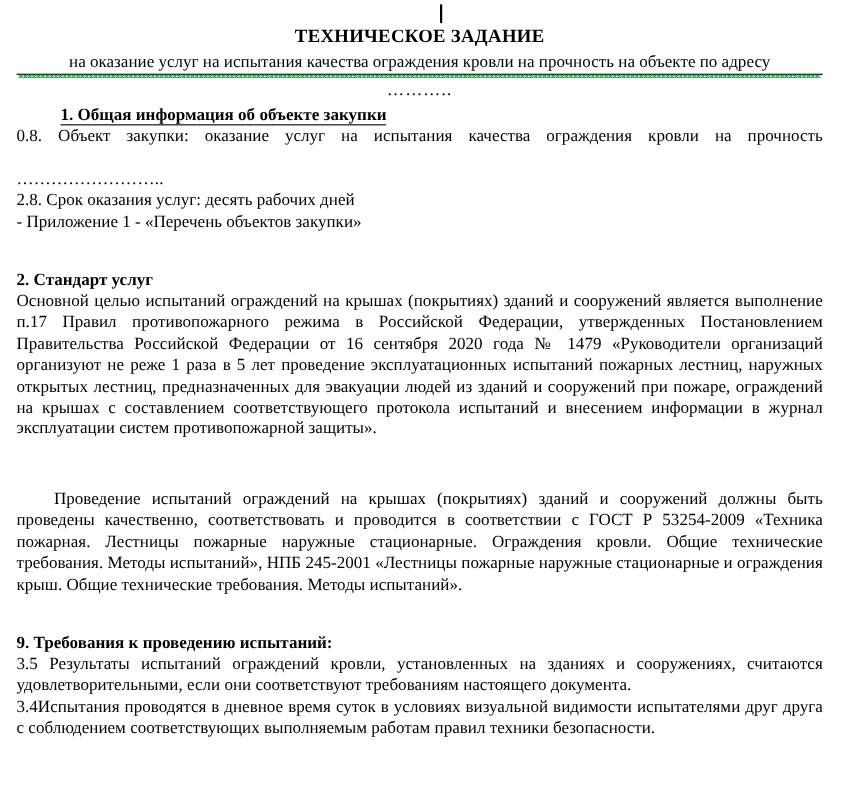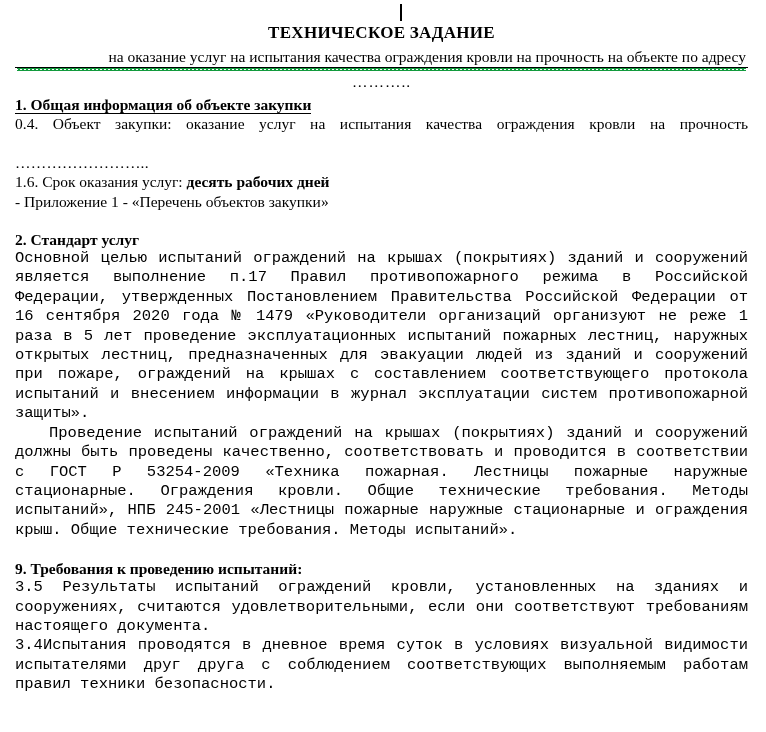--- a/index.html
+++ b/index.html
@@ -43,21 +43,21 @@
     text-align: center;
     font-weight: bold;
     font-size: 17px;
     letter-spacing: 0.3px;
     line-height: 20px;
     margin: 0;
     padding-top: 1px;
   }
 
   .doc-subtitle {
-    text-align: right;
+    text-align: center;
     font-size: 15.5px;
     line-height: 19px;
     margin: 4px 0 0 0;
     padding: 0 2px 1px 2px;
     border-bottom: 1px solid #000;
     position: relative;
   }
   
   .doc-subtitle::after {
     content: "";
@@ -88,45 +88,46 @@
     margin: 6px 0 0 0;
     line-height: 19px;
     display: block;
   }
   h2.sec-head .hd-text {
     display: inline;
   }
   h2.sec-head.underlined .hd-text {
     border-bottom: 1.5px solid #000;
     padding-bottom: 0px;
+    margin-left: 40px;
   }
   h2.sec-head.spaced-top {
-    margin-top: 19px;
+    margin-top: 34px;
   }
 
   
   p.para {
     font-size: 15.5px;
     line-height: 19.4px;
     margin: 0;
     text-align: justify;
     text-justify: inter-word;
   }
   p.para.jst {
     text-align: justify;
-    font-family: Liberation Mono, monospace;
   }
   p.para.lft {
     text-align: left;
   }
   p.para.indent {
     text-indent: 34px;
+    margin-top: 44px;
   }
   p.bold-run b {
-    font-weight: bold;
+    font-weight: normal;
   }
 
   .dots-left {
     font-size: 15.5px;
     line-height: 19.4px;
     letter-spacing: 0.2px;
   }
 
   
   .stretch {
@@ -150,23 +151,23 @@
   <h1 class="doc-title">ТЕХНИЧЕСКОЕ ЗАДАНИЕ</h1>
 
   <div class="doc-subtitle">на оказание услуг на  испытания качества ограждения кровли на прочность на объекте по адресу</div>
 
   <div class="dots-center">………..</div>
 
   <h2 class="sec-head underlined">
     <span class="hd-text">1. Общая информация об объекте закупки</span>
   </h2>
 
-  <p class="para stretch">0.4.  Объект  закупки:  оказание  услуг  на    испытания  качества  ограждения  кровли  на  прочность</p>
+  <p class="para stretch">0.8.  Объект  закупки:  оказание  услуг  на    испытания  качества  ограждения  кровли  на  прочность</p>
   <p class="para lft dots-left">……………………..</p>
-  <p class="para lft bold-run"><span>1.6. Срок оказания услуг: </span><b>десять рабочих дней</b></p>
+  <p class="para lft bold-run"><span>2.8. Срок оказания услуг: </span><b>десять рабочих дней</b></p>
   <p class="para lft"> - Приложение 1 - «Перечень объектов закупки»</p>
 
   <h2 class="sec-head spaced-top">
     <span class="hd-text">2. Стандарт услуг</span>
   </h2>
 
   <p class="para jst">Основной целью испытаний ограждений на крышах (покрытиях) зданий и сооружений является выполнение п.17 Правил противопожарного режима в Российской Федерации, утвержденных Постановлением Правительства Российской Федерации от 16 сентября 2020 года № 1479 «Руководители организаций организуют не реже 1 раза в 5 лет проведение эксплуатационных испытаний пожарных лестниц, наружных открытых лестниц, предназначенных для эвакуации людей из зданий и сооружений при пожаре, ограждений на крышах с составлением соответствующего протокола испытаний и внесением информации в журнал эксплуатации систем противопожарной защиты».</p>
   <p class="para jst indent">Проведение испытаний ограждений на крышах (покрытиях) зданий и сооружений должны быть проведены качественно, соответствовать и проводится в соответствии с ГОСТ Р 53254-2009 «Техника пожарная. Лестницы пожарные наружные стационарные. Ограждения кровли. Общие технические требования. Методы испытаний», НПБ 245-2001 «Лестницы пожарные наружные стационарные и ограждения крыш. Общие технические требования. Методы испытаний».</p>
 
   <h2 class="sec-head spaced-top">

